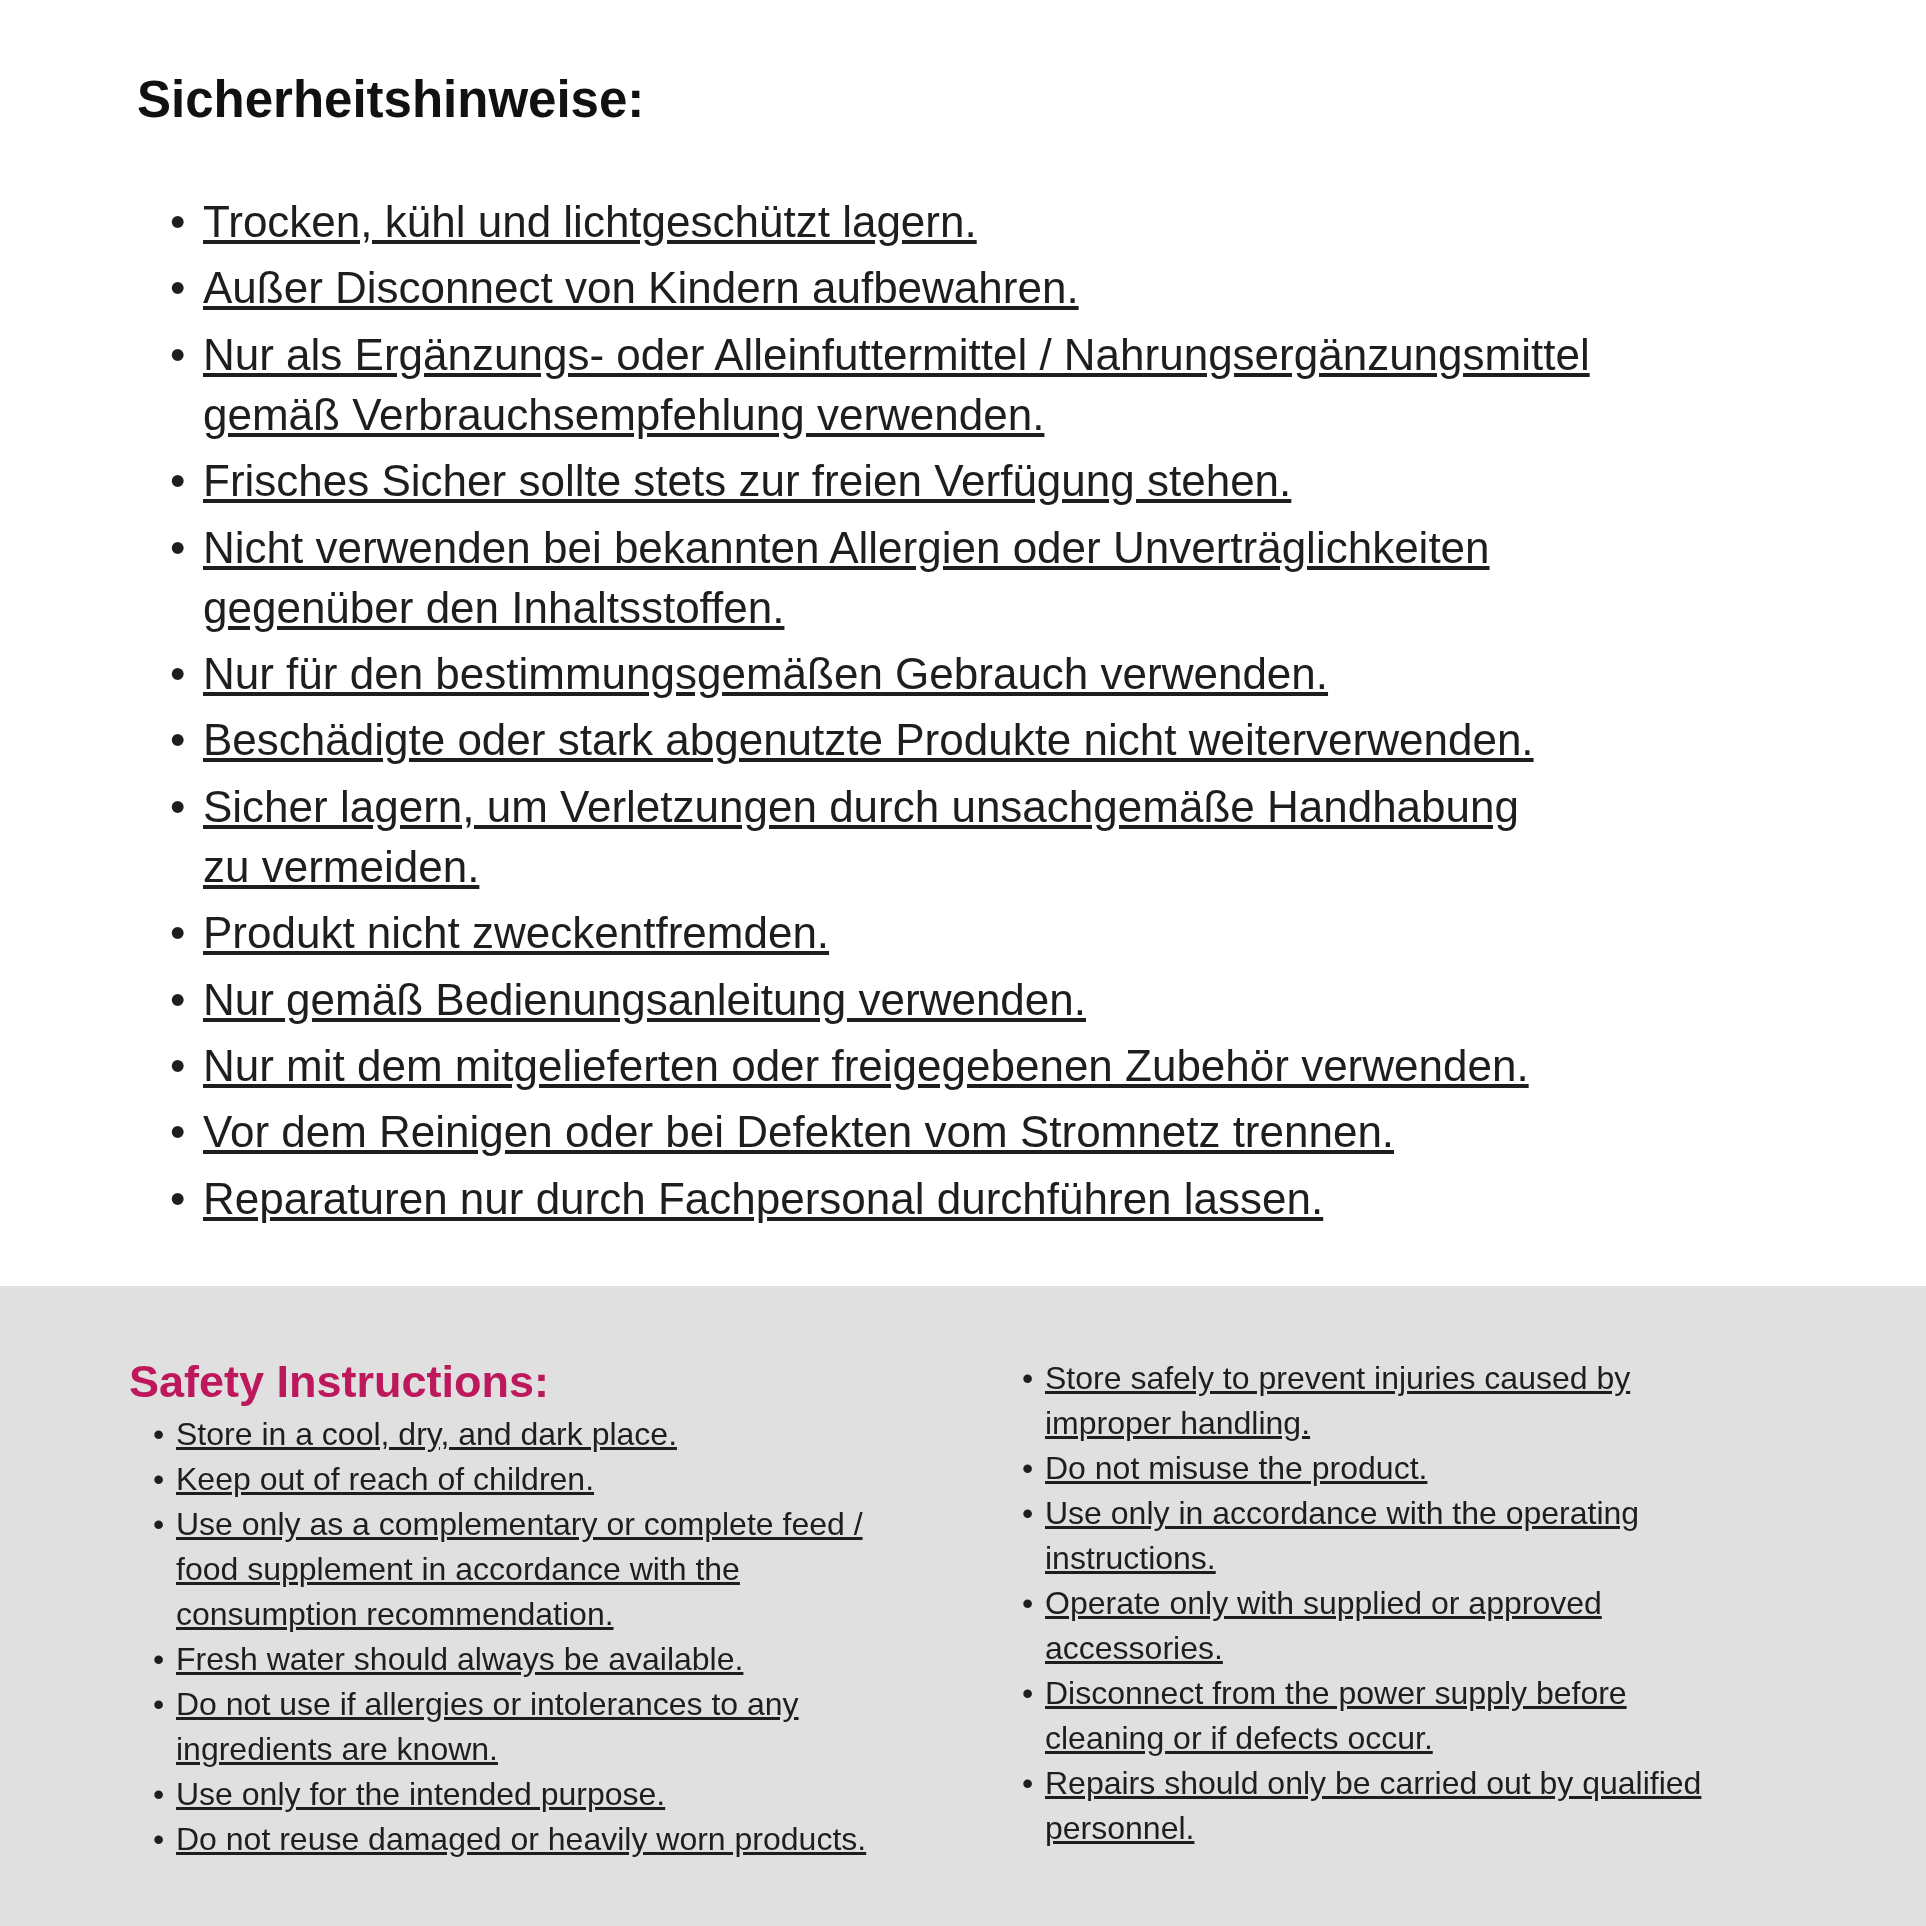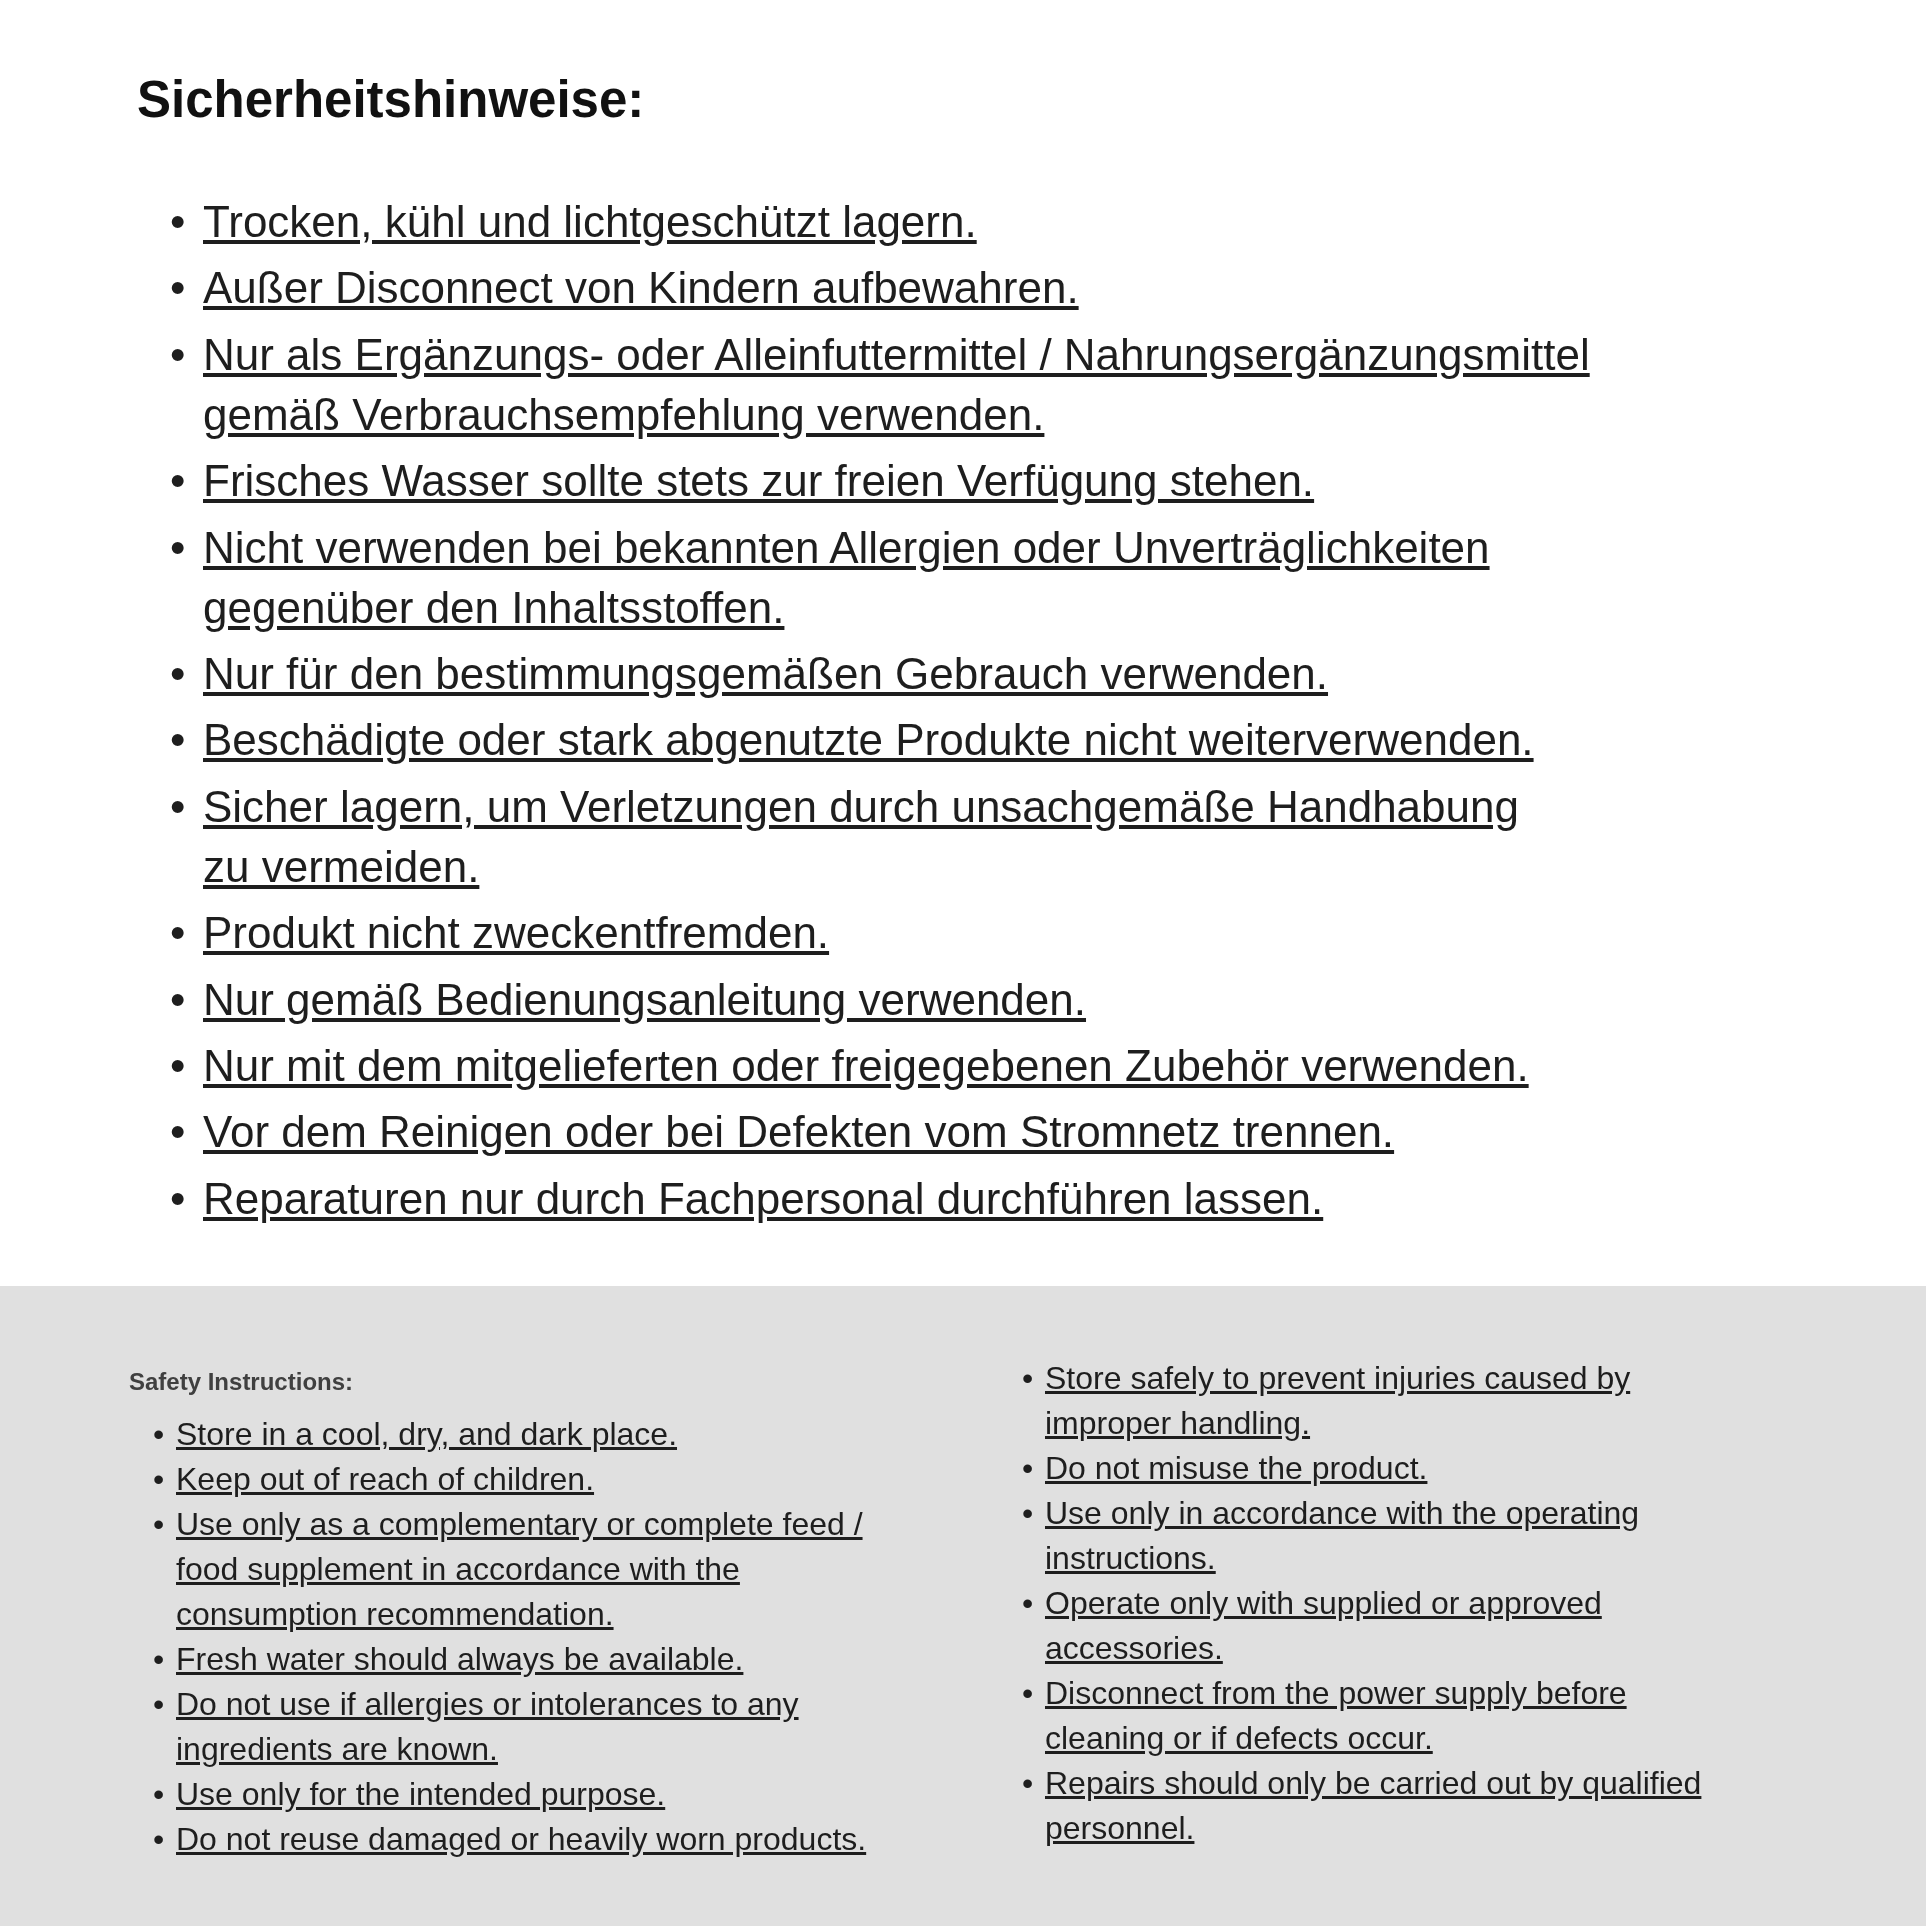--- a/index.html
+++ b/index.html
@@ -68,24 +68,24 @@
     top: 73px;
     width: 857px;
   }
   .en-col-right {
     position: absolute;
     left: 1022px;
     top: 70px;
     width: 864px;
   }
   .en-title {
-    font-size: 24px;
+    font-size: 45px;
     line-height: 45px;
     font-weight: 700;
-    color: #404040;
+    color: #be185d;
     margin: 0 0 7.7px 0;
   }
   .en-list {
     font-size: 32px;
     line-height: 45px;
   }
   .en-list li {
     display: flex;
     align-items: flex-start;
     margin: 0;
@@ -111,21 +111,21 @@
         <span class="bullet">•</span>
         <span class="txt">Außer Disconnect von Kindern aufbewahren.</span>
       </li>
     <li>
         <span class="bullet">•</span>
         <span class="txt">Nur als Ergänzungs- oder Alleinfuttermittel / Nahrungsergänzungsmittel
 gemäß Verbrauchsempfehlung verwenden.</span>
       </li>
     <li>
         <span class="bullet">•</span>
-        <span class="txt">Frisches Wasser sollte stets zur freien Verfügung stehen.</span>
+        <span class="txt">Frisches Sicher sollte stets zur freien Verfügung stehen.</span>
       </li>
     <li>
         <span class="bullet">•</span>
         <span class="txt">Nicht verwenden bei bekannten Allergien oder Unverträglichkeiten
 gegenüber den Inhaltsstoffen.</span>
       </li>
     <li>
         <span class="bullet">•</span>
         <span class="txt">Nur für den bestimmungsgemäßen Gebrauch verwenden.</span>
       </li>

